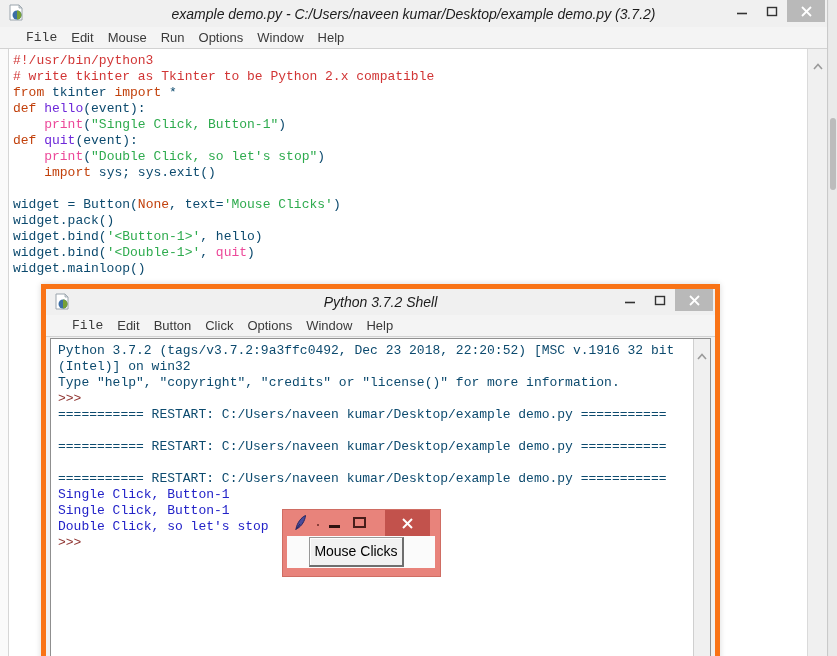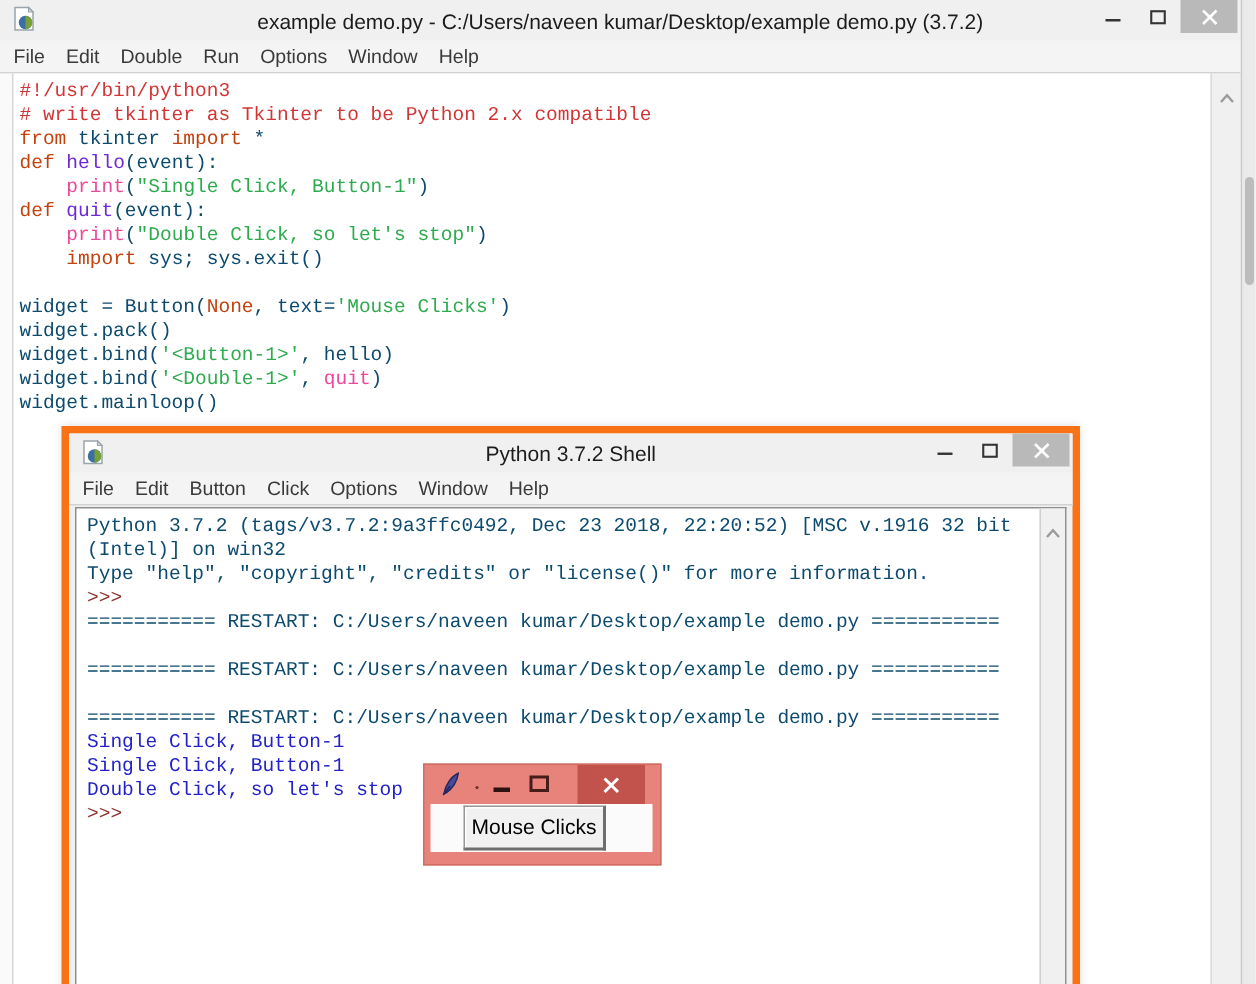--- a/index.html
+++ b/index.html
@@ -6,29 +6,29 @@
   html,body { width:837px; height:656px; overflow:hidden; }
   body { position:relative; background:#e7e7e7; font-family:"Liberation Sans",sans-serif; }
 
   .window { position:absolute; background:#f0f0f0; }
 
   
   .editor-window { left:0; top:0; width:828px; height:656px; border-right:1px solid #c9c9c9; }
 
   .titlebar { position:relative; height:27px; background:#f0f0f0; display:flex; align-items:center; }
   .app-icon { position:absolute; left:7px; top:4px; width:18px; height:18px; }
-  .title-text { position:absolute; left:0; right:0; text-align:center; font-size:14px; color:#1c1c1c; white-space:nowrap; }
+  .title-text { position:absolute; left:0; right:0; text-align:center; font-size:14px; color:#1c1c1c; white-space:nowrap;font-style:italic; }
   .controls { position:absolute; right:2px; top:0; height:22px; display:flex; }
   .ctrl { width:30px; height:22px; display:flex; align-items:center; justify-content:center; }
   .ctrl.close-block { width:38px; background:#b9b9b9; }
 
   .menubar { position:absolute; left:0; right:0; top:27px; height:22px; background:#f4f4f4;
              border-bottom:1px solid #d2d2d2; display:flex; align-items:center; font-size:13px; color:#3a3a3a; }
   .menu-item { padding:2px 7px; cursor:default; }
-  .menubar .menu-item:first-child { margin-left:2px; }
+  .menubar .menu-item:first-child { margin-left:19px;font-family:Liberation Mono, monospace; }
 
   .mono, .code-line { font-family:"Liberation Mono","DejaVu Sans Mono",monospace; font-size:13px; line-height:16px; white-space:pre; }
 
   .editor-gutter { position:absolute; left:0; top:49px; bottom:0; width:8px; background:#fafafa; }
   .editor-area { position:absolute; left:8px; top:49px; right:20px; bottom:0; background:#ffffff;
                  border-left:1px solid #d6d6d6; padding:4px 0 0 4px; overflow:hidden; }
 
   .scrollbar-v { position:absolute; top:49px; right:0; bottom:0; width:20px; background:#f0f0f0;
                  border-left:1px solid #dadada; display:flex; justify-content:center; }
   .scroll-up-arrow { margin-top:7px; }
@@ -103,21 +103,21 @@
             <line x1="1" y1="1" x2="10" y2="10" stroke="#fff" stroke-width="1.8"></line>
             <line x1="10" y1="1" x2="1" y2="10" stroke="#fff" stroke-width="1.8"></line>
           </svg>
       </span>
     </span>
   </div>
 
   <div class="menubar">
     <span class="menu-item">File</span>
     <span class="menu-item">Edit</span>
-    <span class="menu-item">Double</span>
+    <span class="menu-item">Mouse</span>
     <span class="menu-item">Run</span>
     <span class="menu-item">Options</span>
     <span class="menu-item">Window</span>
     <span class="menu-item">Help</span>
   </div>
 
   <div class="editor-gutter"></div>
   <div class="editor-area mono"><div class="code-line"><span class="tok-comment">#!/usr/bin/python3</span></div><div class="code-line"><span class="tok-comment"># write tkinter as Tkinter to be Python 2.x compatible</span></div><div class="code-line"><span class="tok-keyword">from</span><span class="tok-plain"> tkinter </span><span class="tok-keyword">import</span><span class="tok-plain"> *</span></div><div class="code-line"><span class="tok-keyword">def</span><span class="tok-plain"> </span><span class="tok-defname">hello</span><span class="tok-plain">(event):</span></div><div class="code-line"><span class="tok-plain">    </span><span class="tok-builtin">print</span><span class="tok-plain">(</span><span class="tok-string">"Single Click, Button-1"</span><span class="tok-plain">)</span></div><div class="code-line"><span class="tok-keyword">def</span><span class="tok-plain"> </span><span class="tok-defname">quit</span><span class="tok-plain">(event):</span></div><div class="code-line"><span class="tok-plain">    </span><span class="tok-builtin">print</span><span class="tok-plain">(</span><span class="tok-string">"Double Click, so let's stop"</span><span class="tok-plain">)</span></div><div class="code-line"><span class="tok-plain">    </span><span class="tok-keyword">import</span><span class="tok-plain"> sys; sys.exit()</span></div><div class="code-line">&nbsp;</div><div class="code-line"><span class="tok-plain">widget = Button(</span><span class="tok-keyword">None</span><span class="tok-plain">, text=</span><span class="tok-string">'Mouse Clicks'</span><span class="tok-plain">)</span></div><div class="code-line"><span class="tok-plain">widget.pack()</span></div><div class="code-line"><span class="tok-plain">widget.bind(</span><span class="tok-string">'&lt;Button-1&gt;'</span><span class="tok-plain">, hello)</span></div><div class="code-line"><span class="tok-plain">widget.bind(</span><span class="tok-string">'&lt;Double-1&gt;'</span><span class="tok-plain">, </span><span class="tok-builtin">quit</span><span class="tok-plain">)</span></div><div class="code-line"><span class="tok-plain">widget.mainloop()</span></div></div>
 
   <div class="scrollbar-v">

